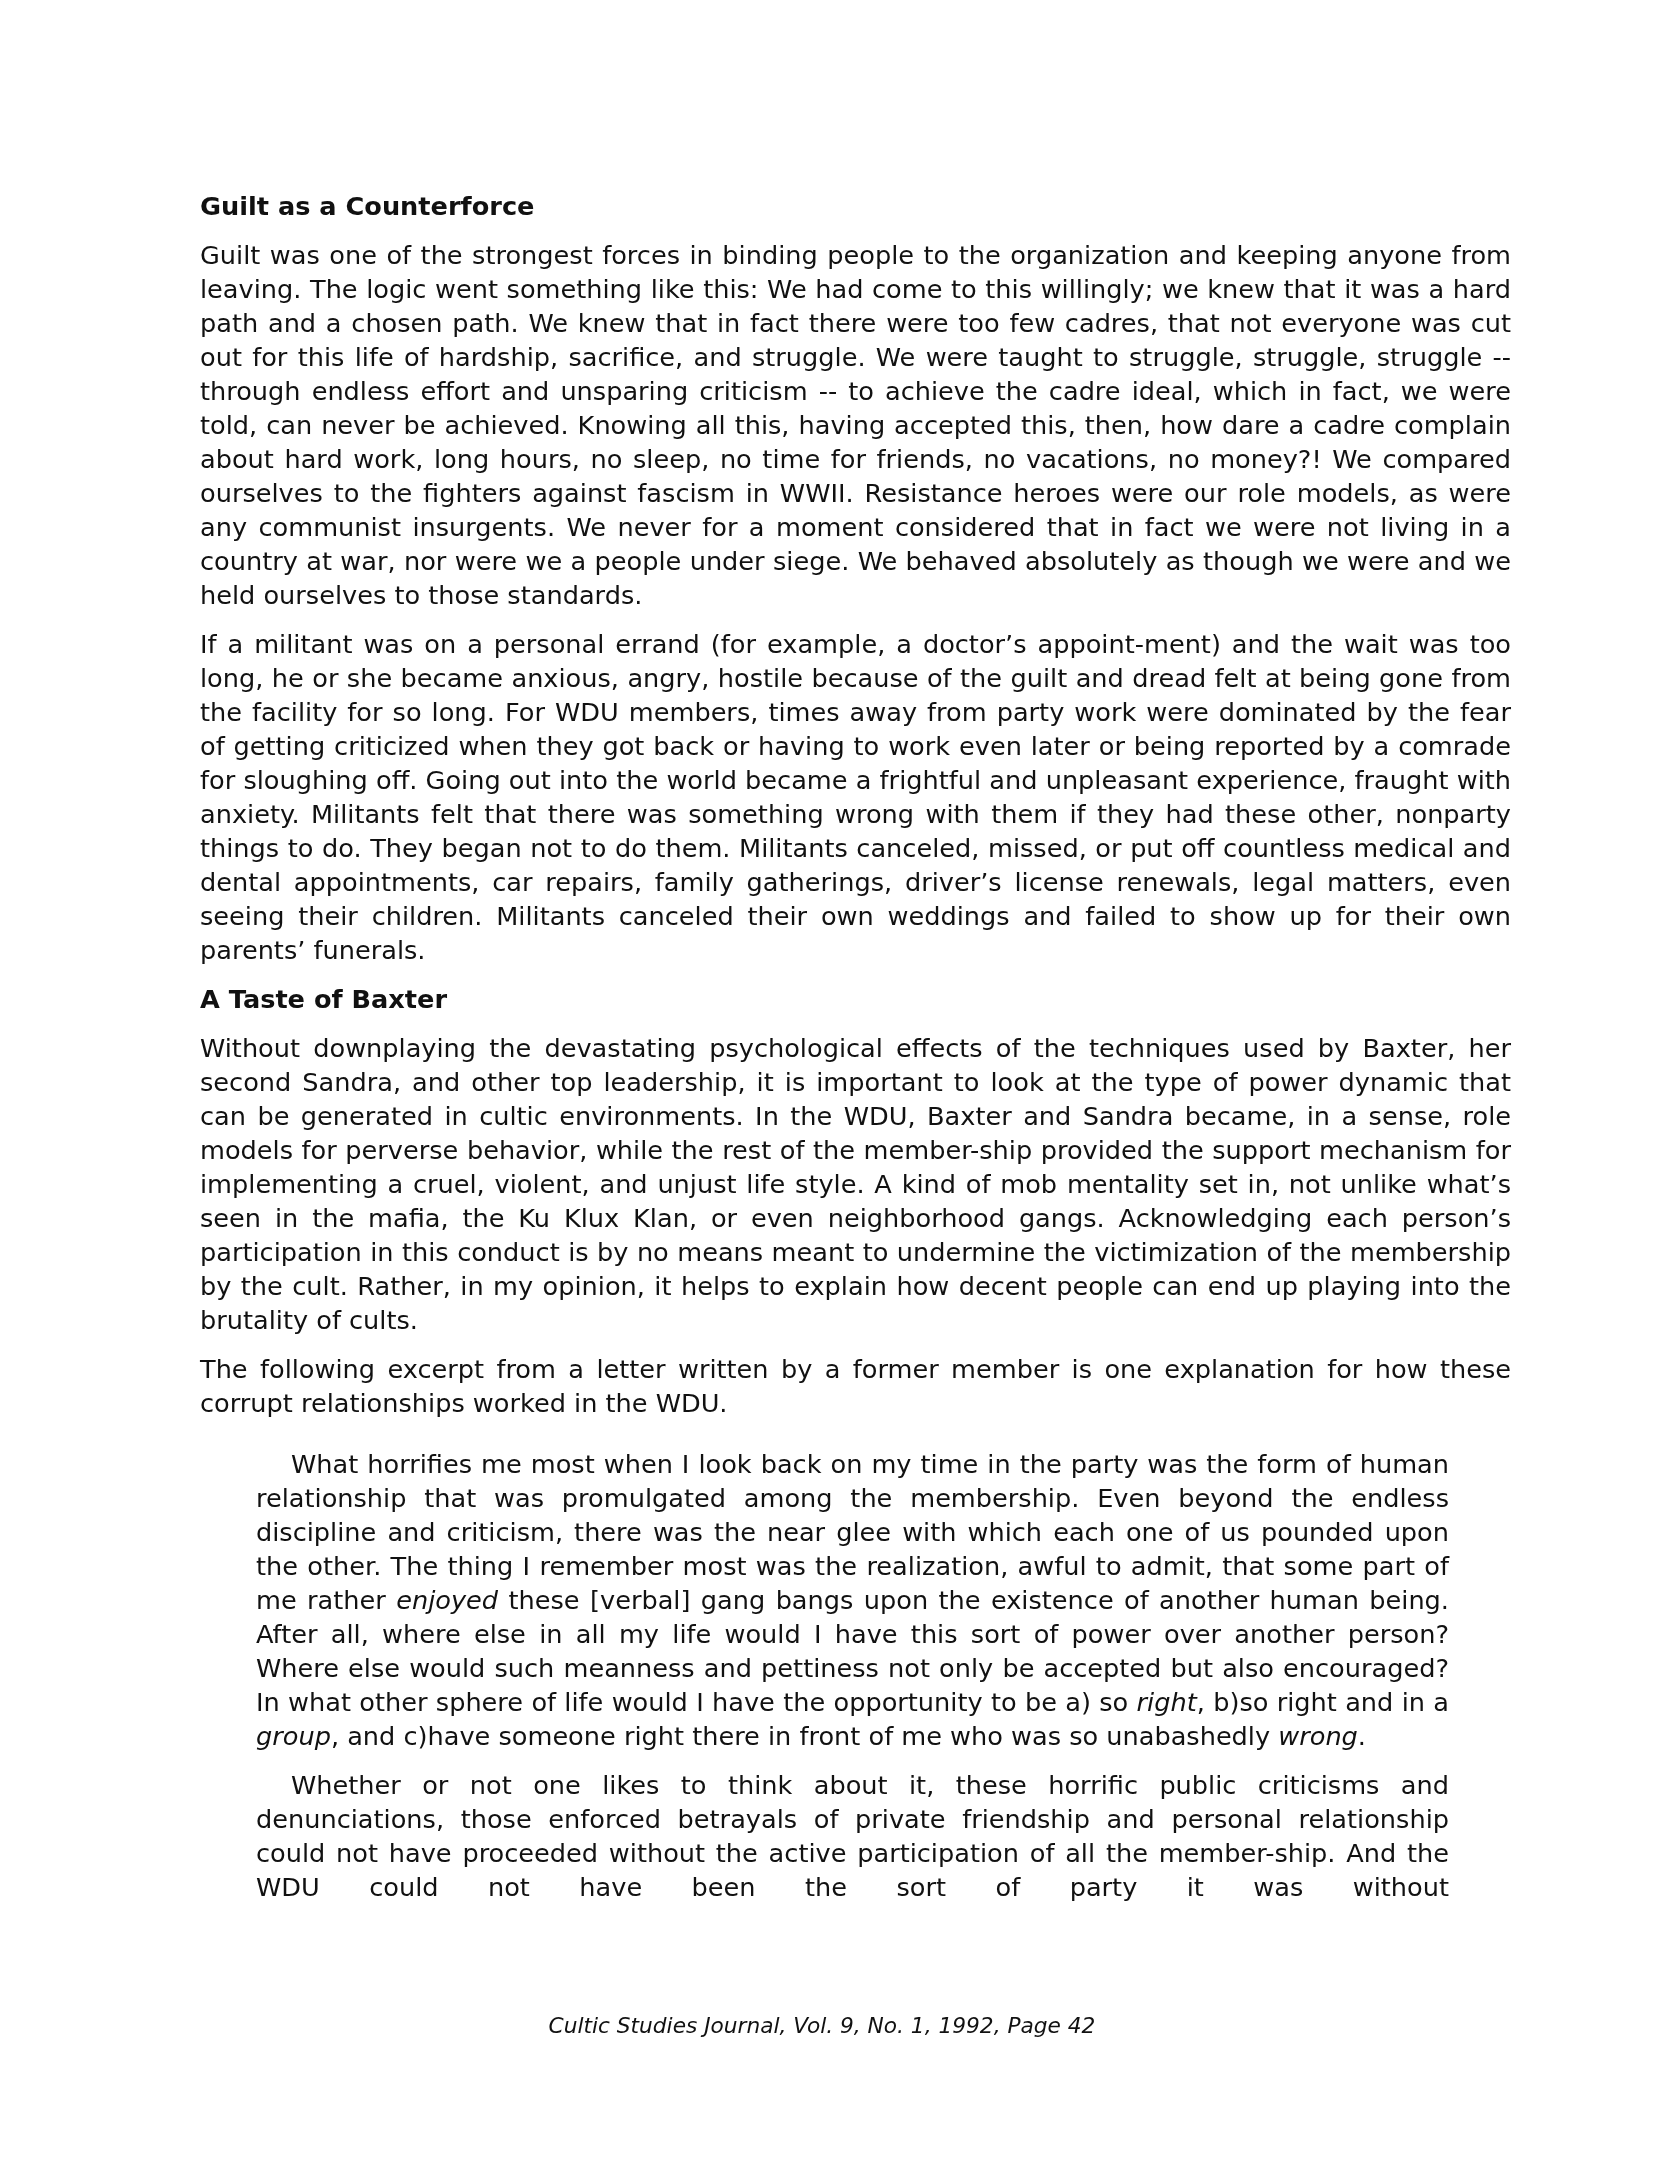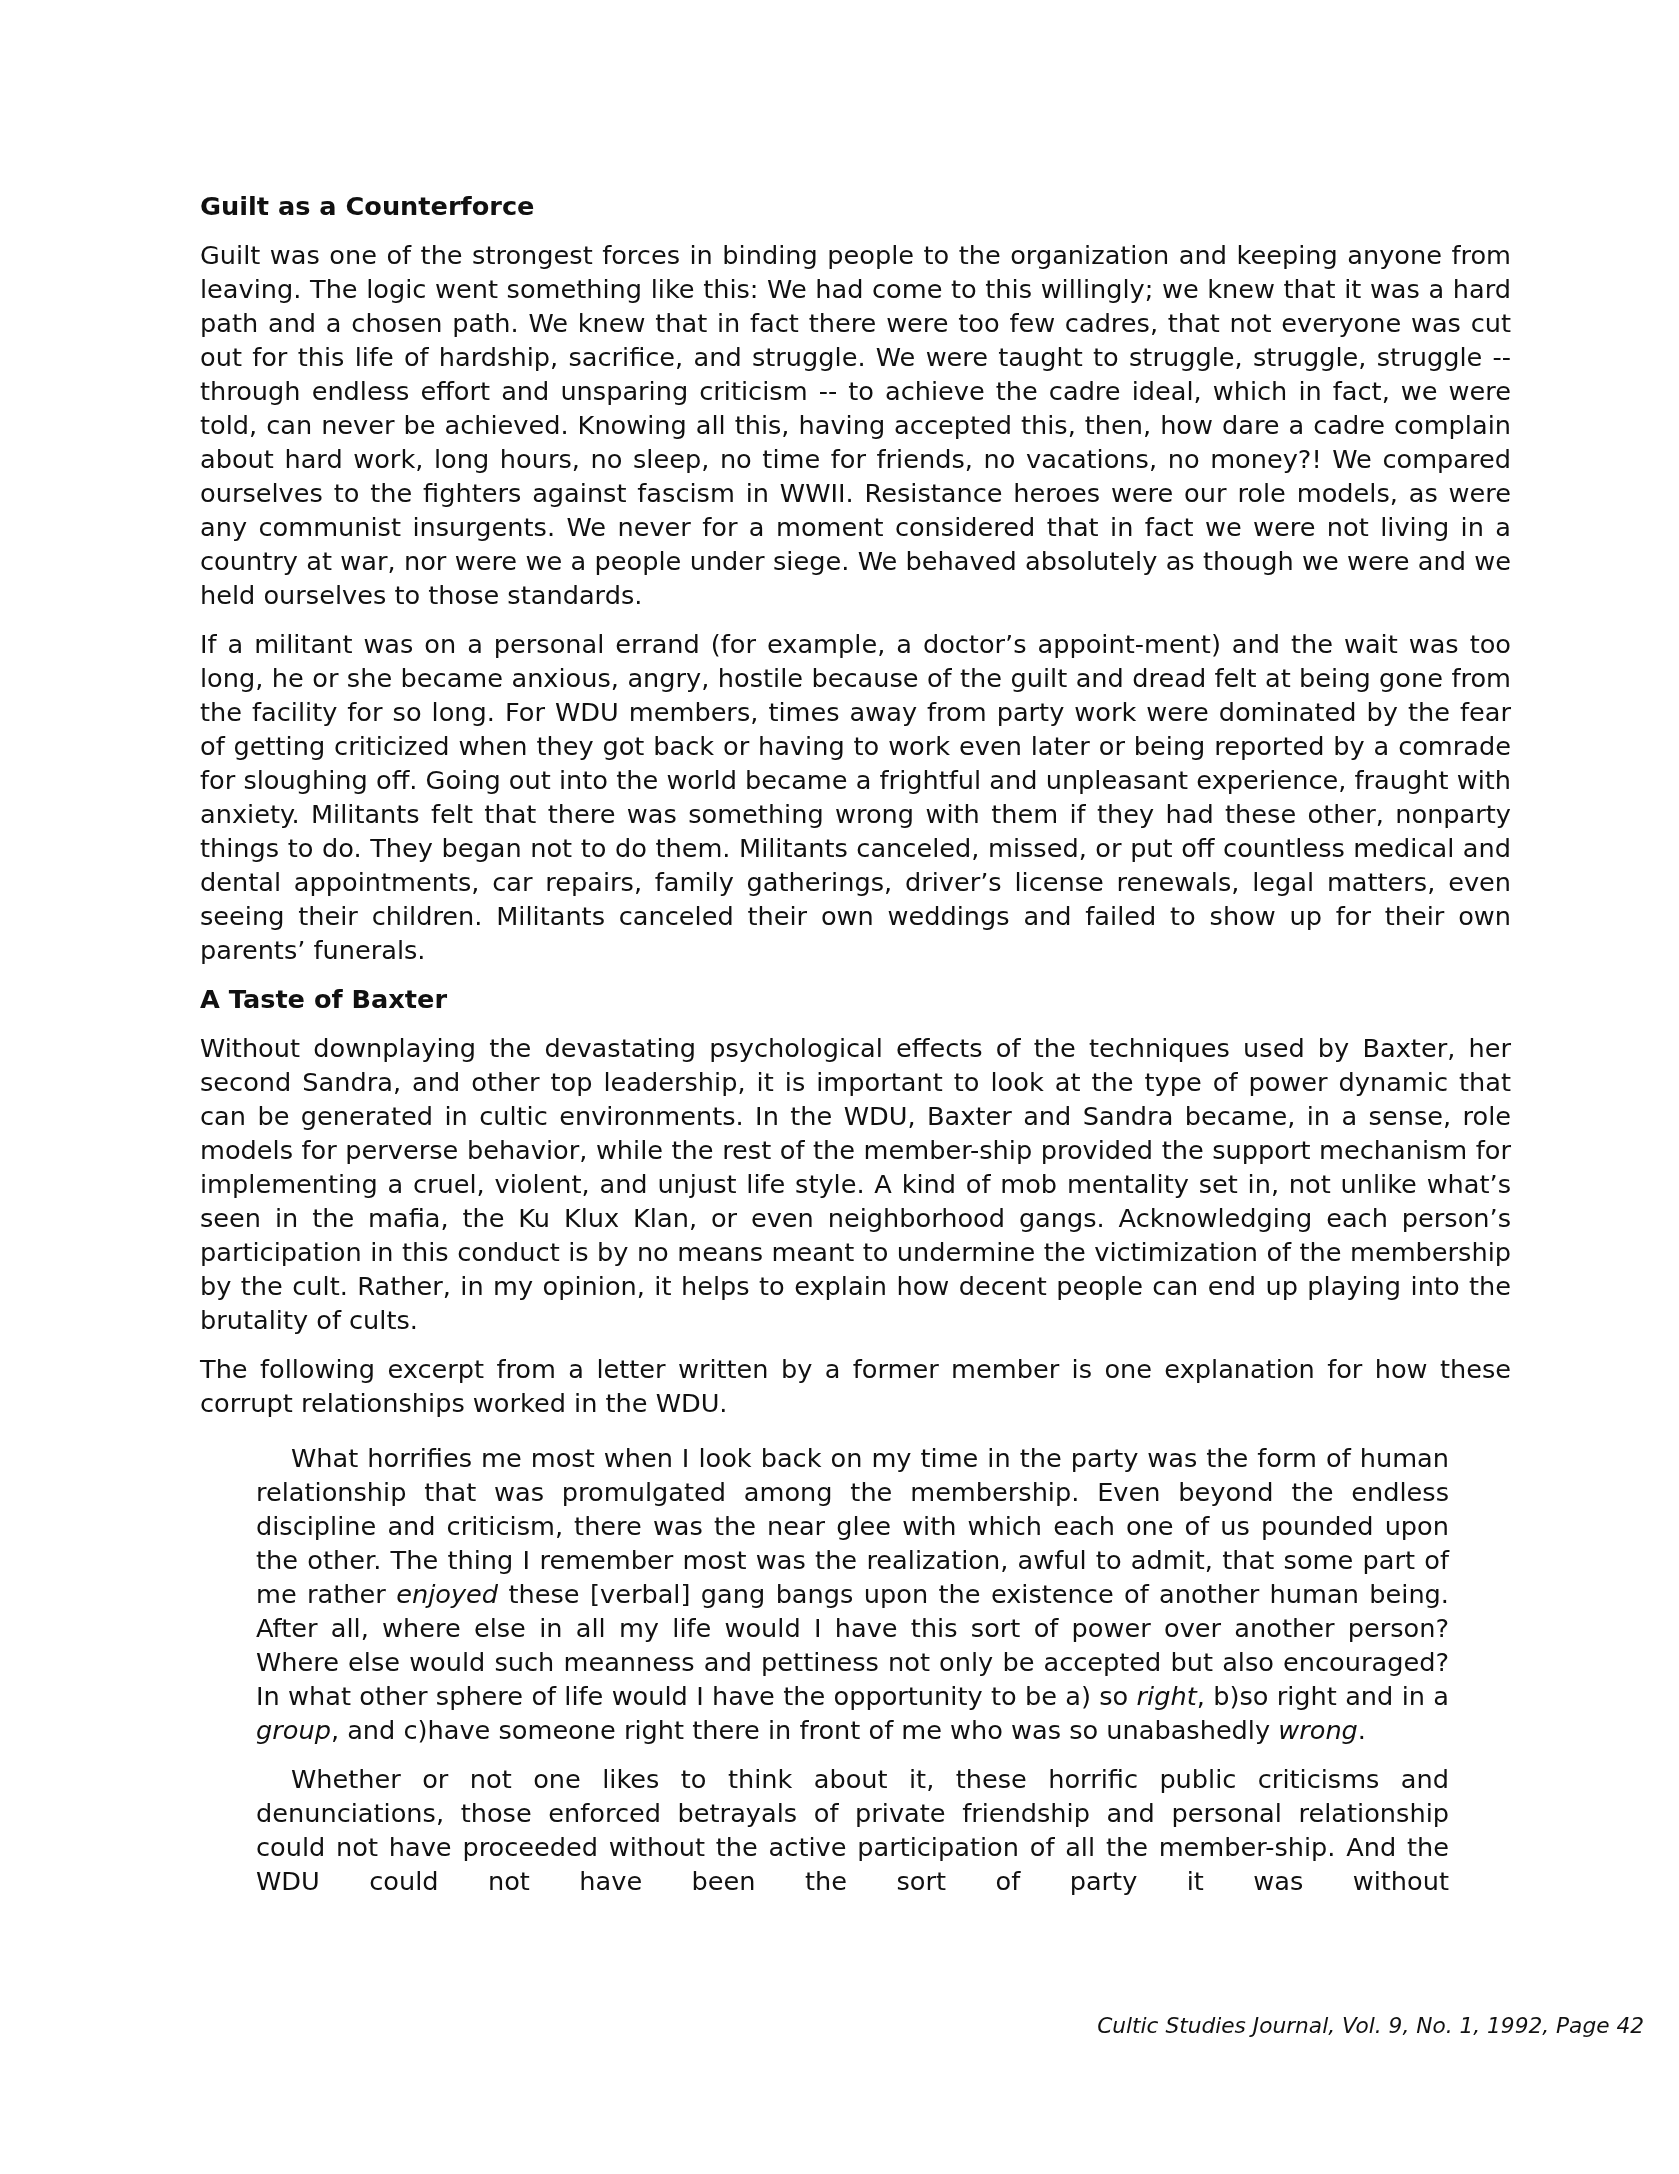--- a/index.html
+++ b/index.html
@@ -18,34 +18,34 @@
     margin: 0 0 15px 0; text-align: justify;
   }
   .quote {
     margin: 0 62px 0 56px;
   }
   .quote p {
     margin: 0 0 15px 0; text-align: justify; text-indent: 35px;
   }
   .footer {
     position: absolute; left: 0; width: 1644px; top: 2013px;
-    text-align: right; font-style: italic; font-size: 21.7px;
+    text-align: center; font-style: italic; font-size: 21.7px;
   }
 </style>
 </head>
 <body>
 
 <div class="page">
   <h2>Guilt as a Counterforce</h2>
   <p class="body">Guilt was one of the strongest forces in binding people to the organization and keeping anyone from leaving. The logic went something like this: We had come to this willingly; we knew that it was a hard path and a chosen path. We knew that in fact there were too few cadres, that not everyone was cut out for this life of hardship, sacrifice, and struggle. We were taught to struggle, struggle, struggle -- through endless effort and unsparing criticism -- to achieve the cadre ideal, which in fact, we were told, can never be achieved. Knowing all this, having accepted this, then, how dare a cadre complain about hard work, long hours, no sleep, no time for friends, no vacations, no money?! We compared ourselves to the fighters against fascism in WWII. Resistance heroes were our role models, as were any communist insurgents. We never for a moment considered that in fact we were not living in a country at war, nor were we a people under siege. We behaved absolutely as though we were and we held ourselves to those standards.</p>
   <p class="body">If a militant was on a personal errand (for example, a doctor’s appoint-ment) and the wait was too long, he or she became anxious, angry, hostile because of the guilt and dread felt at being gone from the facility for so long. For WDU members, times away from party work were dominated by the fear of getting criticized when they got back or having to work even later or being reported by a comrade for sloughing off. Going out into the world became a frightful and unpleasant experience, fraught with anxiety. Militants felt that there was something wrong with them if they had these other, nonparty things to do. They began not to do them. Militants canceled, missed, or put off countless medical and dental appointments, car repairs, family gatherings, driver’s license renewals, legal matters, even seeing their children. Militants canceled their own weddings and failed to show up for their own parents’ funerals.</p>
 
   <h2>A Taste of Baxter</h2>
   <p class="body">Without downplaying the devastating psychological effects of the techniques used by Baxter, her second Sandra, and other top leadership, it is important to look at the type of power dynamic that can be generated in cultic environments. In the WDU, Baxter and Sandra became, in a sense, role models for perverse behavior, while the rest of the member-ship provided the support mechanism for implementing a cruel, violent, and unjust life style. A kind of mob mentality set in, not unlike what’s seen in the mafia, the Ku Klux Klan, or even neighborhood gangs. Acknowledging each person’s participation in this conduct is by no means meant to undermine the victimization of the membership by the cult. Rather, in my opinion, it helps to explain how decent people can end up playing into the brutality of cults.</p>
-  <p class="body" style="margin-bottom:21px">The following excerpt from a letter written by a former member is one explanation for how these corrupt relationships worked in the WDU.</p>
+  <p class="body" style="margin-bottom:27px">The following excerpt from a letter written by a former member is one explanation for how these corrupt relationships worked in the WDU.</p>
 
   <div class="quote">
     <p><span>What horrifies me most when I look back on my time in the party was the form of human relationship that was promulgated among the membership. Even beyond the endless discipline and criticism, there was the near glee with which each one of us pounded upon the other. The thing I remember most was the realization, awful to admit, that some part of me rather </span><em>enjoyed</em><span> these [verbal] gang bangs upon the existence of another human being. After all, where else in all my life would I have this sort of power over another person? Where else would such meanness and pettiness not only be accepted but also encouraged? In what other sphere of life would I have the opportunity to be a) so </span><em>right</em><span>, b)so right and in a </span><em>group</em><span>, and c)have someone right there in front of me who was so unabashedly </span><em>wrong</em><span>.</span></p>
     <p style="text-align-last: justify;">Whether or not one likes to think about it, these horrific public criticisms and denunciations, those enforced betrayals of private friendship and personal relationship could not have proceeded without the active participation of all the member-ship. And the WDU could not have been the sort of party it was without</p>
   </div>
 </div>
 
 <div class="footer">Cultic Studies Journal, Vol. 9, No. 1, 1992, Page 42</div>
 
 

